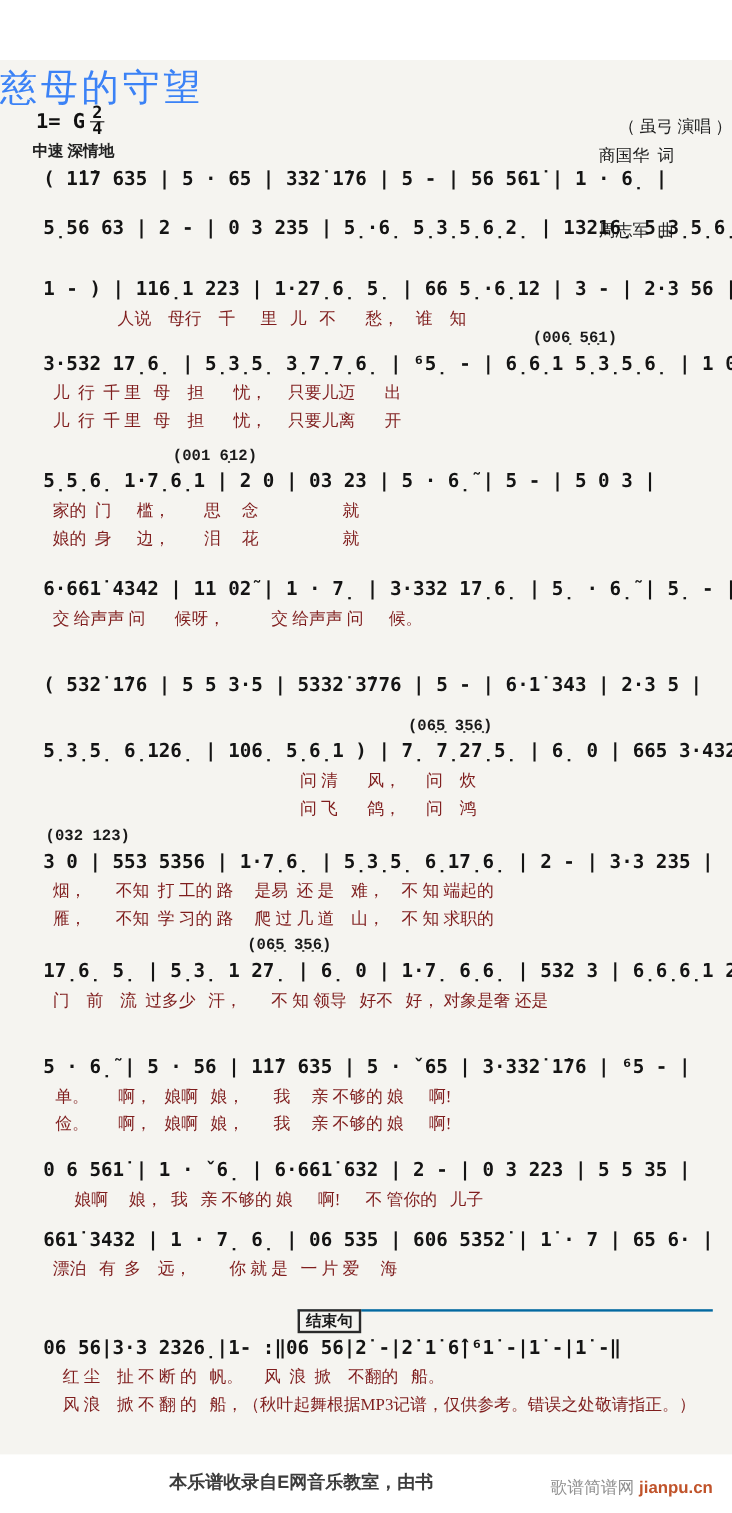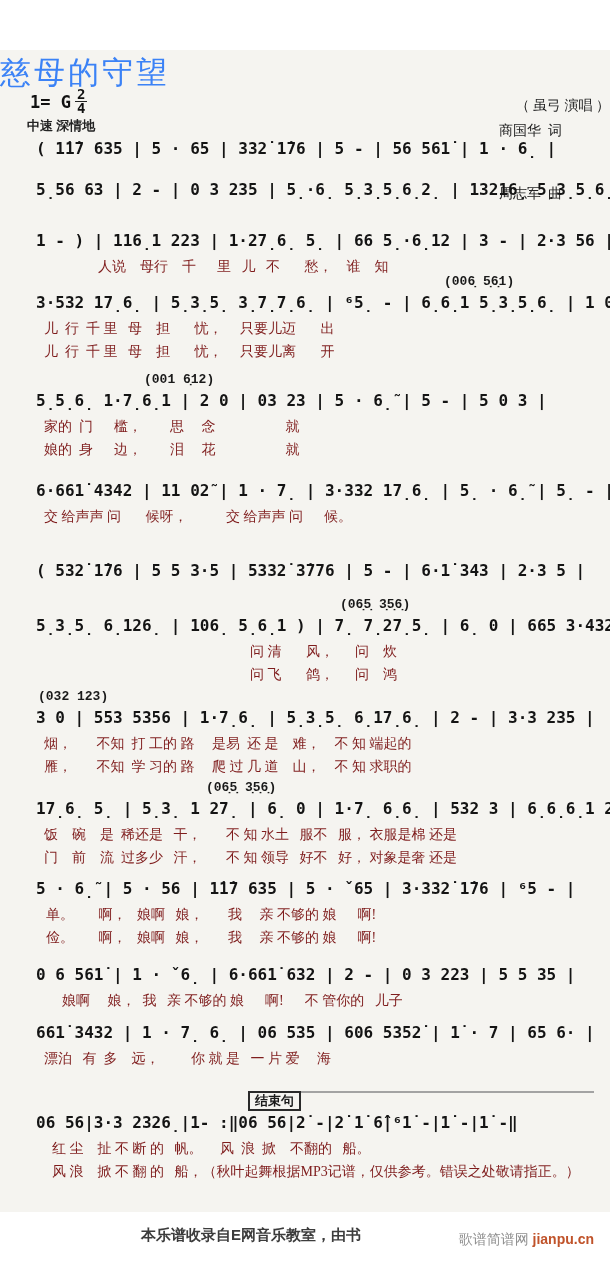--- a/index.html
+++ b/index.html
@@ -19,21 +19,21 @@
   .tempo{position:absolute;left:27px;top:117px;font-size:13px;font-weight:700;color:#222;
          font-family:"Liberation Serif",serif;white-space:pre;}
   .system{position:absolute;left:36px;right:10px;}
   .ann{font-family:Liberation Mono, monospace;font-size:13px;font-weight:700;
        color:#1a1a1a;white-space:pre;height:17px;line-height:17px;}
   .notation{font-family:"DejaVu Sans Mono",monospace;font-size:16px;font-weight:700;
             color:#141414;white-space:pre;line-height:26px;}
   .lyric{font-size:14px;color:#7f1d1d;white-space:pre;line-height:20px;margin-top:3px;
          font-family:"Liberation Serif",serif;}
   .ending-bracket{position:absolute;left:212px;right:6px;top:-19px;height:16px;
-                  border-top:2px solid #a3a3a3;}
+                  border-top:2px solid #0369a1;}
   .ending-label{display:inline-block;position:relative;top:-2px;border:2px solid #2a2a2a;
                 font-size:13px;font-weight:700;padding:0 5px;line-height:16px;
                 background:#f5f4f0;color:#1a1a1a;}
   .footer-note{position:absolute;left:0;top:1226px;width:502px;text-align:center;
                font-size:15px;font-weight:700;color:#3c3c3c;}
   .watermark{position:absolute;right:16px;top:1231px;font-size:14px;white-space:pre;}
   .wm-site{color:#8f8f8f;}
   .wm-url{color:#c0532a;font-weight:700;}
 </style>
 </head>
@@ -107,21 +107,20 @@
   <div class="system" style="top:688px">
     <div class="ann" style="margin-left:2px">(032 123)</div>
     <div class="notation">3 0 | 553 5356 | 1·7̣6̣ | 5̣3̣5̣ 6̣17̣6̣ | 2 - | 3·3 235 |</div>
     <div class="lyric" style="margin-left:8px">烟，       不知  打 工的 路     是易  还 是    难，    不 知 端起的</div>
     <div class="lyric" style="margin-left:8px">雁，       不知  学 习的 路     爬 过 几 道    山，    不 知 求职的</div>
   </div>
 
   <div class="system" style="top:779px">
     <div class="ann" style="margin-left:170px">(06̣5̣ 3̣5̣6̣)</div>
     <div class="notation">17̣6̣ 5̣ | 5̣3̣ 1 27̣ | 6̣ 0 | 1·7̣ 6̣6̣ | 532 3 | 6̣6̣6̣1 23 |</div>
-    <div class="lyric" style="margin-left:8px">饭    碗    是  稀还是   干，       不 知 水土   服不   服， 衣服是棉 还是</div>
     <div class="lyric" style="margin-left:8px">门    前    流  过多少   汗，       不 知 领导   好不   好， 对象是奢 还是</div>
   </div>
 
   <div class="system" style="top:876px">
     <div class="notation">5 · 6̣̃ | 5 · 56 | 1̇1̇7 635 | 5 · ˇ65 | 3·332̇ 1̇76 | ⁶5 - |</div>
     <div class="lyric" style="margin-left:10px">单。       啊，   娘啊   娘，       我     亲 不够的 娘      啊!</div>
     <div class="lyric" style="margin-left:10px">俭。       啊，   娘啊   娘，       我     亲 不够的 娘      啊!</div>
   </div>
 
   <div class="system" style="top:962px">

